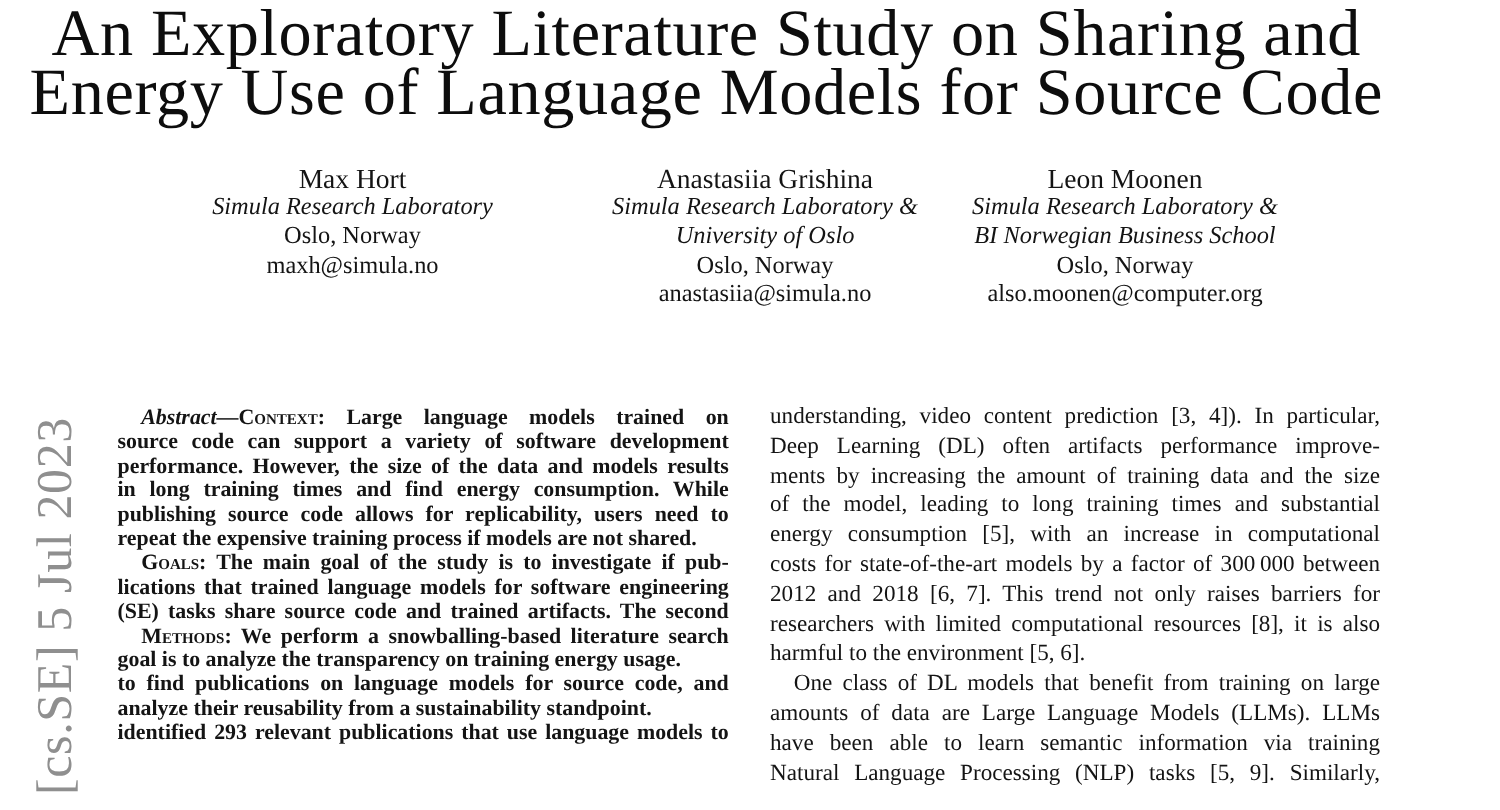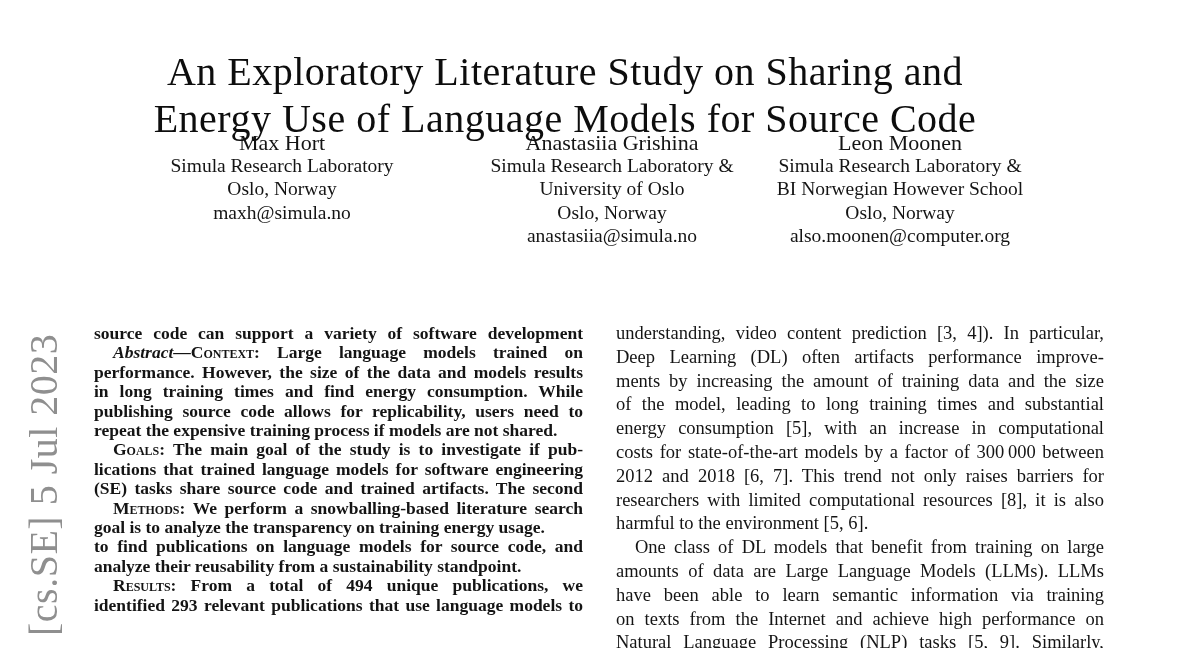--- a/index.html
+++ b/index.html
@@ -3,29 +3,29 @@
 <meta charset="utf-8">
 <style>
   html,body{margin:0;padding:0;}
   body{
     width:1200px;height:648px;overflow:hidden;position:relative;
     background:#ffffff;color:#141414;
     font-family:"Liberation Serif","DejaVu Serif",serif;
   }
   .paper-title{
     position:absolute;top:4px;left:0;width:1130px;text-align:center;
-    font-size:40px;line-height:47px;color:#0d0d0d;letter-spacing:0.5px;margin-top:44px;
+    font-size:53px;line-height:47px;color:#0d0d0d;letter-spacing:0.5px;
   }
   .authors-row{position:absolute;top:131px;left:0;width:1200px;height:130px;}
   .author{position:absolute;width:320px;text-align:center;font-size:19.5px;line-height:23.2px;}
   .author.a0{left:122px;}
   .author.a1{left:452px;}
   .author.a2{left:740px;}
   .author .name{font-size:22px;}
-  .author .affil{}
+  .author .affil{font-style:italic;}
   .col{position:absolute;}
   .col-left{
     left:94px;top:324px;width:489px;
     font-weight:bold;font-size:17.5px;line-height:19.4px;
   }
   .col-right{
     left:616px;top:322px;width:488px;
     font-size:18.5px;line-height:23.8px;
   }
   .tline{text-align:justify;text-align-last:justify;}
@@ -60,52 +60,50 @@
   <div class="author a1">
     <div class="name">Anastasiia Grishina</div>
     <div class="affil">Simula Research Laboratory &amp;</div>
     <div class="affil">University of Oslo</div>
     <div class="loc">Oslo, Norway</div>
     <div class="email">anastasiia@simula.no</div>
   </div>
   <div class="author a2">
     <div class="name">Leon Moonen</div>
     <div class="affil">Simula Research Laboratory &amp;</div>
-    <div class="affil">BI Norwegian However School</div>
+    <div class="affil">BI Norwegian Business School</div>
     <div class="loc">Oslo, Norway</div>
     <div class="email">also.moonen@computer.org</div>
   </div>
 </div>
 
 <div class="col col-left">
+    <div class="tline indent"><span class="it">Abstract</span><span>—</span><span class="sc">Context:</span><span> Large language models trained on</span></div>
     <div class="tline"><span>source code can support a variety of software development</span></div>
-    <div class="tline indent"><span class="it">Abstract</span><span>—</span><span class="sc">Context:</span><span> Large language models trained on</span></div>
     <div class="tline"><span>performance. However, the size of the data and models results</span></div>
     <div class="tline"><span>in long training times and find energy consumption. While</span></div>
     <div class="tline"><span>publishing source code allows for replicability, users need to</span></div>
     <div class="tline last"><span>repeat the expensive training process if models are not shared.</span></div>
     <div class="tline indent"><span class="sc">Goals:</span><span> The main goal of the study is to investigate if pub-</span></div>
     <div class="tline"><span>lications that trained language models for software engineering</span></div>
     <div class="tline"><span>(SE) tasks share source code and trained artifacts. The second</span></div>
     <div class="tline indent"><span class="sc">Methods:</span><span> We perform a snowballing-based literature search</span></div>
     <div class="tline last"><span>goal is to analyze the transparency on training energy usage.</span></div>
     <div class="tline"><span>to find publications on language models for source code, and</span></div>
     <div class="tline last"><span>analyze their reusability from a sustainability standpoint.</span></div>
-    <div class="tline indent"><span class="sc">Results:</span><span> From a total of 494 unique publications, we</span></div>
     <div class="tline"><span>identified 293 relevant publications that use language models to</span></div>
   </div>
 
 <div class="col col-right">
     <div class="tline"><span>understanding, video content prediction [3, 4]). In particular,</span></div>
     <div class="tline"><span>Deep Learning (DL) often artifacts performance improve-</span></div>
     <div class="tline"><span>ments by increasing the amount of training data and the size</span></div>
     <div class="tline"><span>of the model, leading to long training times and substantial</span></div>
     <div class="tline"><span>energy consumption [5], with an increase in computational</span></div>
     <div class="tline"><span>costs for state-of-the-art models by a factor of 300 000 between</span></div>
     <div class="tline"><span>2012 and 2018 [6, 7]. This trend not only raises barriers for</span></div>
     <div class="tline"><span>researchers with limited computational resources [8], it is also</span></div>
     <div class="tline last"><span>harmful to the environment [5, 6].</span></div>
     <div class="tline indent"><span>One class of DL models that benefit from training on large</span></div>
     <div class="tline"><span>amounts of data are Large Language Models (LLMs). LLMs</span></div>
     <div class="tline"><span>have been able to learn semantic information via training</span></div>
-    <div class="tline"><span>on texts from the Internet and achieve high performance on</span></div>
     <div class="tline"><span>Natural Language Processing (NLP) tasks [5, 9]. Similarly,</span></div>
   </div>
 
 </body></html>

